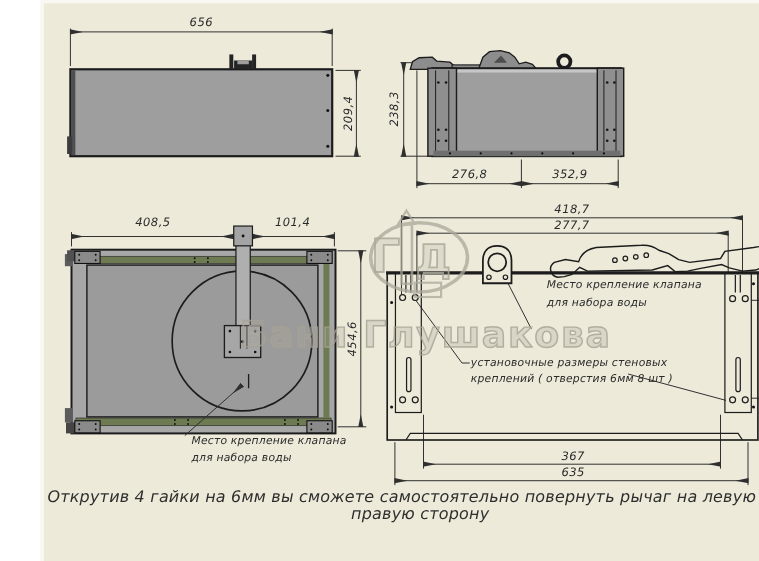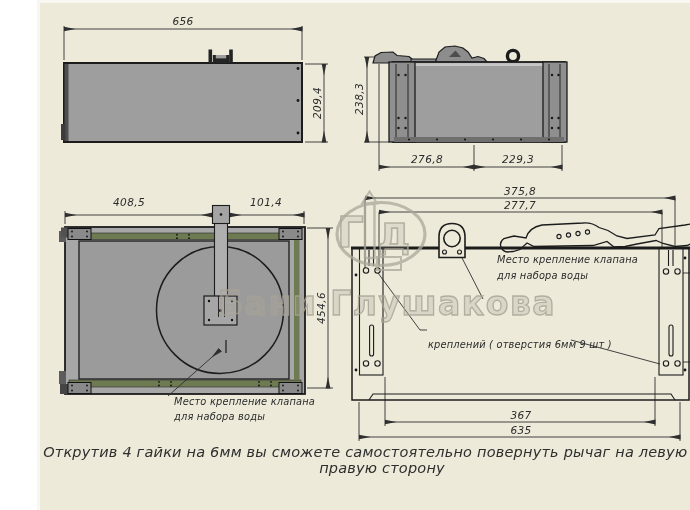--- a/index.html
+++ b/index.html
@@ -232,34 +232,35 @@
       <path d="M332.5,191.5 L325,203.5 H340 Z" stroke-width="2"></path>
       <path d="M328,204 H337.5 V258 H328 Z" stroke-width="2.4"></path>
       <rect x="340" y="257" width="24" height="13" stroke-width="2"></rect>
     </g>
   </svg>
 
   <span class="dim" style="left:146px;top:15px">656</span>
   <span class="dim vert" style="left:280px;top:103px">209,4</span>
   <span class="dim vert" style="left:322px;top:99px">238,3</span>
   <span class="dim" style="left:390px;top:153px">276,8</span>
-  <span class="dim" style="left:481px;top:153px">229,3</span>
-  <span class="dim" style="left:92px;top:196px">408,5</span>
+  <span class="dim" style="left:481px;top:153px">352,9</span>
+  <span class="dim" style="left:102px;top:196px">408,5</span>
   <span class="dim" style="left:229px;top:196px">101,4</span>
   <span class="dim vert" style="left:284px;top:308px">454,6</span>
-  <span class="dim" style="left:483px;top:185px">375,8</span>
+  <span class="dim" style="left:483px;top:185px">418,7</span>
   <span class="dim" style="left:483px;top:199px">277,7</span>
   <span class="dim vert" style="left:675px;top:317px">125,3</span>
   <span class="dim" style="left:484px;top:409px">367</span>
   <span class="dim" style="left:484px;top:424px">635</span>
 
   <div class="note" style="left:137px;top:396px">Место крепление клапана</div>
   <div class="note" style="left:137px;top:411px">для набора воды</div>
   <div class="note" style="left:460px;top:254px">Место крепление клапана</div>
   <div class="note" style="left:460px;top:270px">для набора воды</div>
-  <div class="note" style="left:391px;top:339px">креплений ( отверстия 6мм 9 шт )</div>
+  <div class="note" style="left:391px;top:325px">установочные размеры стеновых</div>
+  <div class="note" style="left:391px;top:339px">креплений ( отверстия 6мм 8 шт )</div>
 
   <span class="wm-letter" style="left:300px;top:212px;font-size:42px">Г</span>
   <span class="wm-letter" style="left:341px;top:219px;font-size:36px">Д</span>
   <div class="wm-text">Бани Глушакова</div>
 
   <div class="footer">Открутив 4 гайки на 6мм вы сможете самостоятельно повернуть рычаг на левую или правую сторону</div>
 </div>
 
 </body></html>

